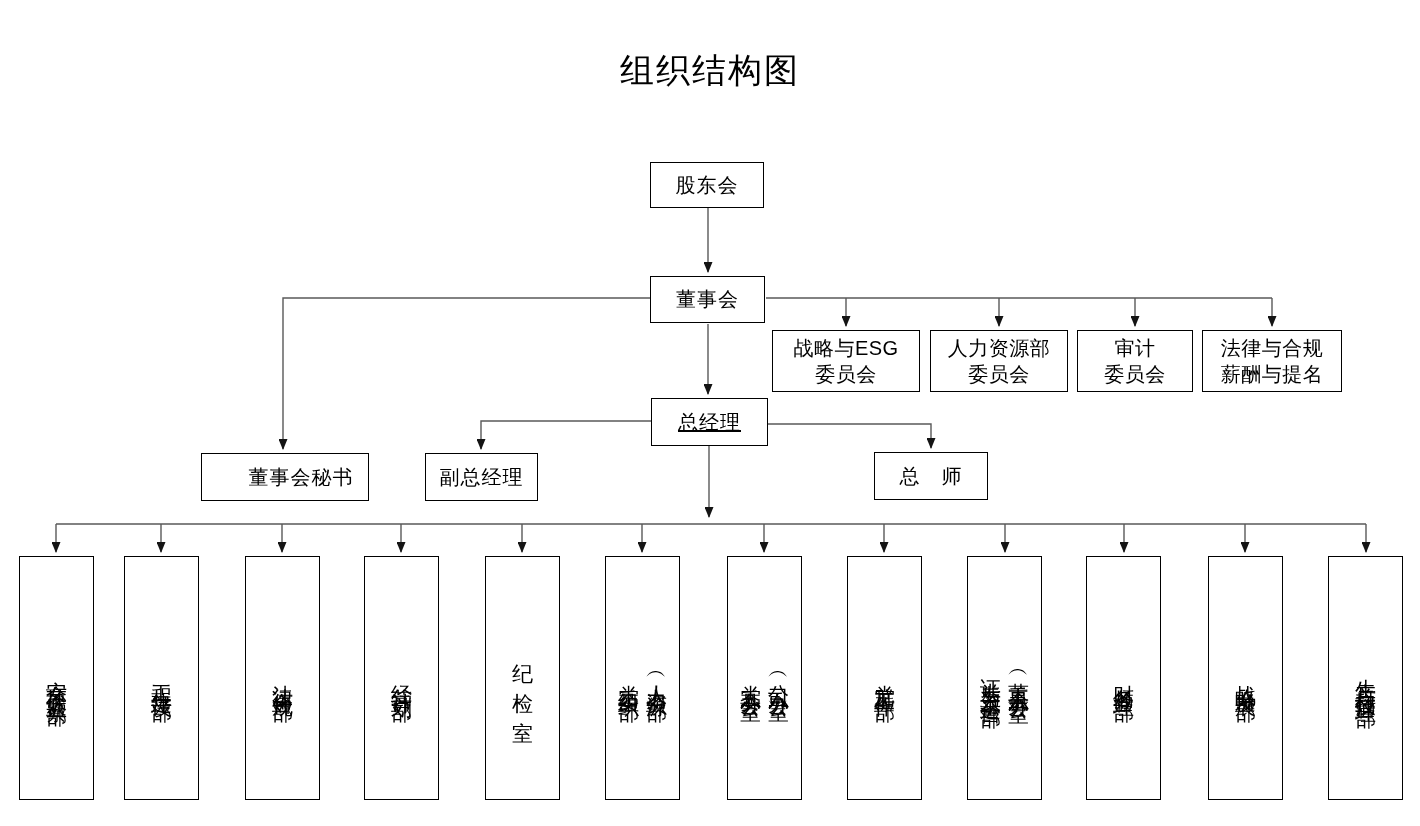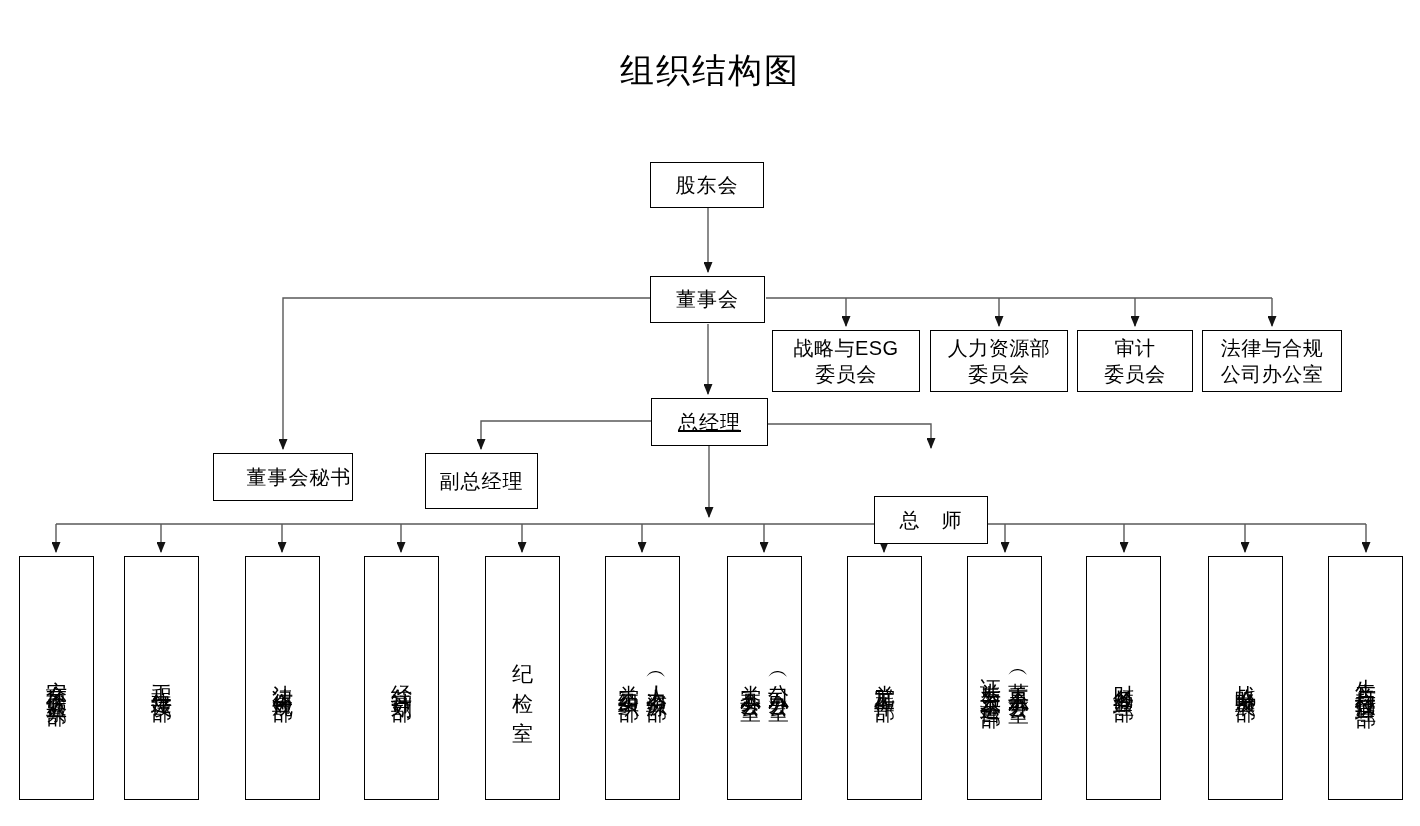--- a/index.html
+++ b/index.html
@@ -99,30 +99,30 @@
   <div class="node committee" style="left:930px;top:330px;width:138px;height:62px;">
     <span>人力资源部</span>
     <span>委员会</span>
   </div>
   <div class="node committee" style="left:1077px;top:330px;width:116px;height:62px;">
     <span>审计</span>
     <span>委员会</span>
   </div>
   <div class="node committee" style="left:1202px;top:330px;width:140px;height:62px;">
     <span>法律与合规</span>
-    <span>公司办公室</span>
+    <span>薪酬与提名</span>
   </div>
 
-  <div class="node" style="left:213px;top:453px;width:140px;height:48px;padding-left:32px;">
+  <div class="node" style="left:201px;top:453px;width:168px;height:48px;padding-left:32px;">
     <span>董事会秘书</span>
   </div>
-  <div class="node" style="left:425px;top:453px;width:113px;height:56px;">
+  <div class="node" style="left:425px;top:453px;width:113px;height:48px;">
     <span>副总经理</span>
   </div>
-  <div class="node" style="left:874px;top:452px;width:114px;height:48px;margin-top:44px;">
+  <div class="node" style="left:874px;top:452px;width:114px;height:48px;">
     <span>总　师</span>
   </div>
 
   <div class="dept" style="left:19px;">
     <div class="vtext">
         <span>安全环保监察部</span>
       </div>
   </div>
   <div class="dept" style="left:124px;">
     <div class="vtext">

